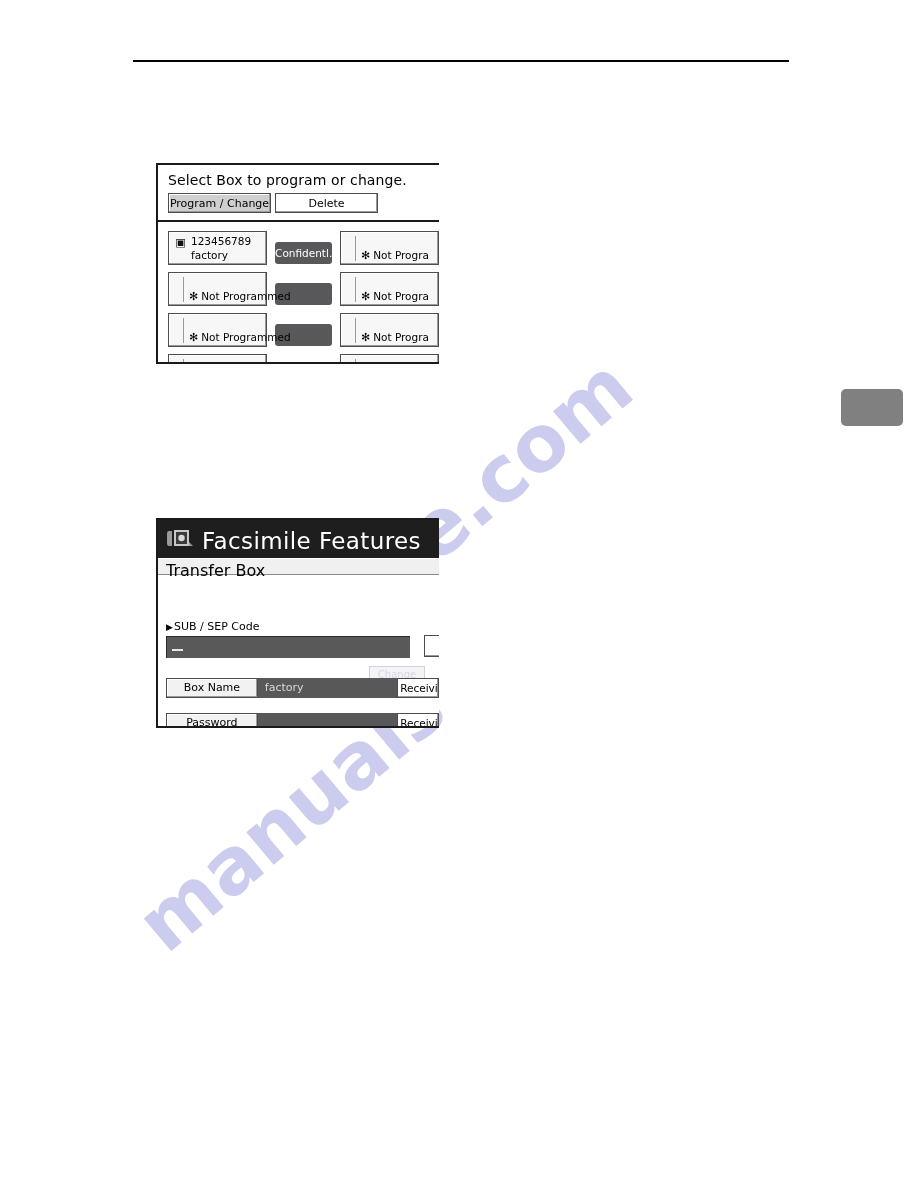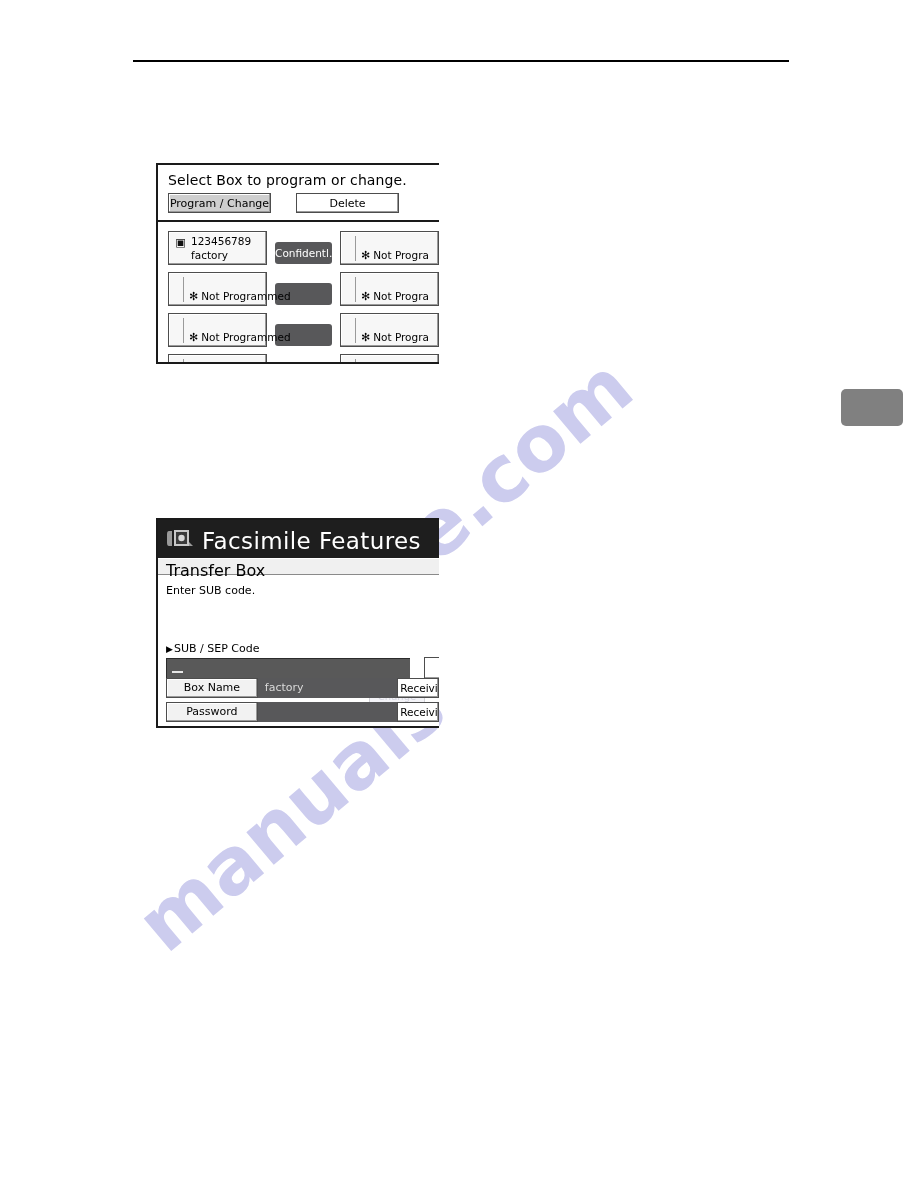--- a/index.html
+++ b/index.html
@@ -54,21 +54,21 @@
     left:156px; top:163px; width:283px; height:201px;
   }
   #panel-box-select .p1-inner{
     position:absolute; left:0; top:0; right:0; bottom:0;
     padding:0;
   }
   .p1-prompt{
     font-size:14px; padding:7px 0 5px 10px; letter-spacing:.1px;
   }
   .p1-modebar{
-    padding:0 0 7px 10px; display:flex; gap:25px;
+    padding:0 0 7px 10px; display:flex; gap:4px;
   }
   .p1-btn{
     height:20px; line-height:20px;
     font-size:11px; text-align:center;
     border:1px solid #4d4d4d;
     box-shadow:inset -1px -1px 0 #9a9a9a, inset 1px 1px 0 #ffffff;
     box-sizing:border-box;
     background:#ffffff;
   }
   .p1-btn.sel{ background:#cfcfcf; }
@@ -183,21 +183,21 @@
     position:absolute; left:203px; top:30px; width:56px; height:18px;
     border:1px solid #d2d2d8; background:#f4f4f8;
     box-sizing:border-box; font-size:10px; text-align:center;
     line-height:16px; color:#d5d5e0; overflow:hidden;
   }
 
   .fax-rows{
     position:absolute; left:8px; top:100px; right:0;
   }
   .fax-row{
-    display:flex; align-items:center; margin-bottom:4px; height:20px;
+    display:flex; align-items:center; margin-bottom:15px; height:20px;
   }
   .fax-key{
     width:97px; height:20px; line-height:18px; text-align:center;
     border:1px solid #4d4d4d; background:#f2f2f2;
     box-shadow:inset -1px -1px 0 #9a9a9a, inset 1px 1px 0 #ffffff;
     box-sizing:border-box; font-size:11px;
   }
   .fax-val{
     width:147px; height:20px; line-height:19px;
     background:#58585a; color:#d9d9d9;
@@ -302,21 +302,20 @@
         <path d="M22 14 L26 18 L22 18 Z" fill="#9a9a9a"></path>
       </svg>
     </span>
     <span class="ttl">Facsimile Features</span>
   </div>
 
   <div class="fax-subbar">Transfer Box</div>
 
   <div class="fax-body">
 
-    <div class="fax-instr">Enter SUB code.</div>
 
     <div class="fax-fieldlabel"><span class="tri">▶</span><span>SUB / SEP Code</span></div>
 
     <div class="fax-inputrow">
       <div class="fax-input">
         <span class="caret"></span>
       </div>
       <div class="fax-sidebtn">C</div>
       <div class="fax-ghostbtn">Change</div>
     </div>

